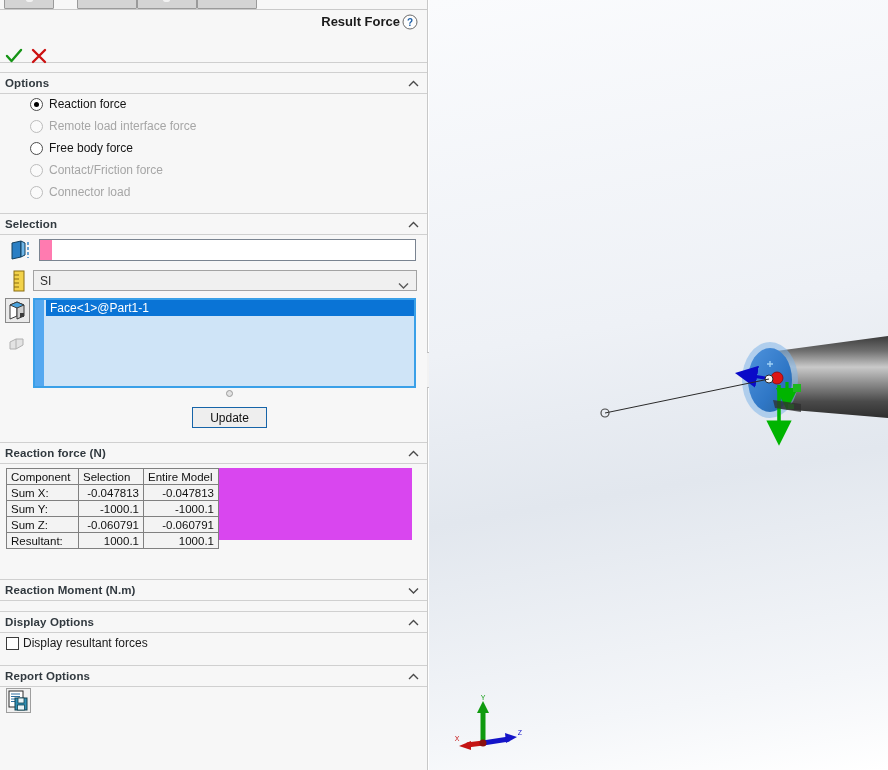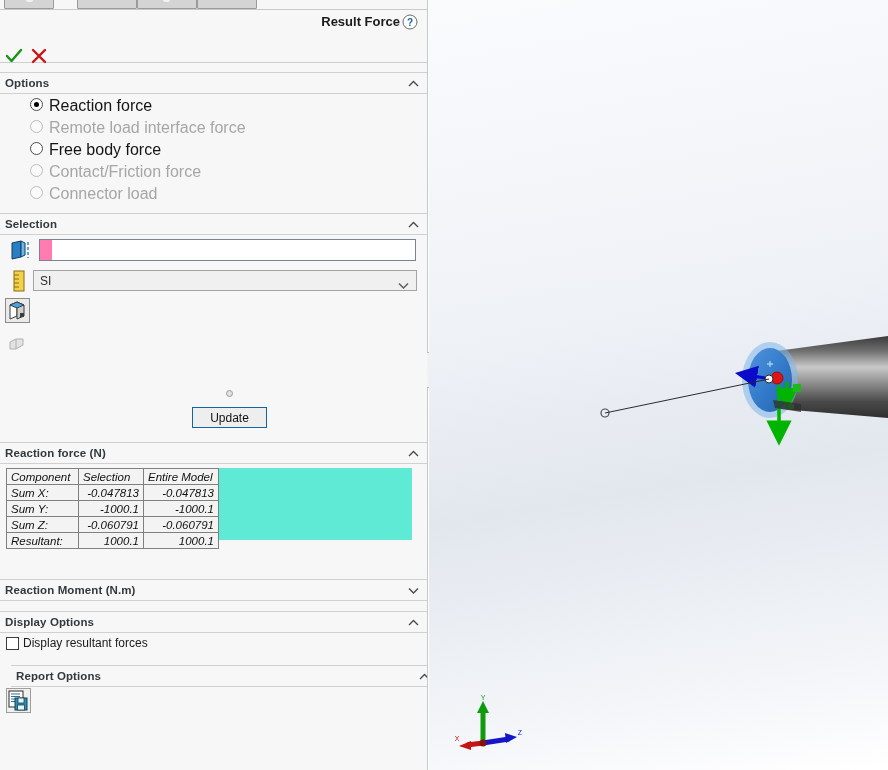--- a/index.html
+++ b/index.html
@@ -92,21 +92,21 @@
     width: 13px; height: 13px; border-radius: 50%;
     border: 1px solid #4d4d4d; background: #ffffff;
   }
   .rdo.disabled { border-color: #bcbcbc; background: #fafafa; }
   .rdo .dot {
     position: absolute; left: 3px; top: 3px;
     width: 5px; height: 5px; border-radius: 50%; background: #000;
   }
   .rlabel {
     position: absolute; left: 19px; top: 1px;
-    font-size: 16px; white-space: nowrap; color: #141414;
+    font-size: 12px; white-space: nowrap; color: #141414;
   }
   .rlabel.disabled { color: #a6a6a6; }
 
   
   .sel-icon { position: absolute; }
   #selbox-face {
     position: absolute; left: 39px; top: 239px;
     width: 377px; height: 22px;
     background: #ffffff; border: 1px solid #7a8491;
   }
@@ -162,22 +162,21 @@
     width: 75px; height: 21px;
     background: #eeeeee; border: 1px solid #1664a8;
     font-family: "Liberation Sans", sans-serif; font-size: 12px;
     color: #111; cursor: pointer;
   }
 
   
   #rf-table-wrap {
     position: absolute; left: 6px; top: 468px;
     width: 406px; height: 72px;
-    background: #5eead4;
-    font-style: italic;
+    background: #d946ef;
   }
   table.rf {
     border-collapse: collapse;
     position: absolute; left: 0; top: 0;
     background: #f3f3f3;
   }
   table.rf th, table.rf td {
     border: 1px solid #808080;
     font-family: "Liberation Sans", sans-serif;
     font-size: 11.5px; color: #111;
@@ -350,20 +349,26 @@
         <rect x="14" y="14" width="4" height="4" fill="#3b3b3b"></rect>
       </svg>
     </div>
     <div class="sel-icon" style="left:7px; top:333px;">
       <svg width="22" height="22" viewBox="0 0 22 22">
         <path d="M3 9 L9 6 L16 6 L16 12 L9 16 L3 16 Z" fill="#e3e3e3" stroke="#b0b0b0" stroke-width="1"></path>
         <path d="M9 6 L9 16" stroke="#b0b0b0" stroke-width="1"></path>
       </svg>
     </div>
 
+    <div id="ent-list">
+      <span class="leftbar"></span>
+      <div class="inner">
+        <div class="row-sel">Face&lt;1&gt;@Part1-1</div>
+      </div>
+    </div>
     <div id="list-dot"></div>
 
     <button id="update-btn">Update</button>
 
     <div class="section-head" style="top:442px;padding-left:33px;">
       <div class="stitle">Reaction force (N)</div>
       <div class="chev">
         <svg width="11" height="7" viewBox="0 0 11 7">
             <path d="M1 6 L5.5 1.5 L10 6" stroke="#4a4a4a" stroke-width="1.4" fill="none"></path>
           </svg>
@@ -417,21 +422,21 @@
       <div class="stitle">Reaction Moment (N.m)</div>
       <div class="chev">
         <svg width="11" height="7" viewBox="0 0 11 7">
             <path d="M1 1.5 L5.5 6 L10 1.5" stroke="#4a4a4a" stroke-width="1.4" fill="none"></path>
           </svg>
       </div>
     </div>
     <div id="disp-chk"></div>
     <div id="disp-lbl">Display resultant forces</div>
 
-    <div class="section-head" style="top:665px;margin-left:11px;">
+    <div class="section-head" style="top:665px;">
       <div class="stitle">Report Options</div>
       <div class="chev">
         <svg width="11" height="7" viewBox="0 0 11 7">
             <path d="M1 6 L5.5 1.5 L10 6" stroke="#4a4a4a" stroke-width="1.4" fill="none"></path>
           </svg>
       </div>
     </div>
     <div id="report-icon">
       <svg width="23" height="23" viewBox="0 0 23 23">
         <rect x="2" y="2" width="14" height="16" fill="#ffffff" stroke="#2c2c2c" stroke-width="1"></rect>

